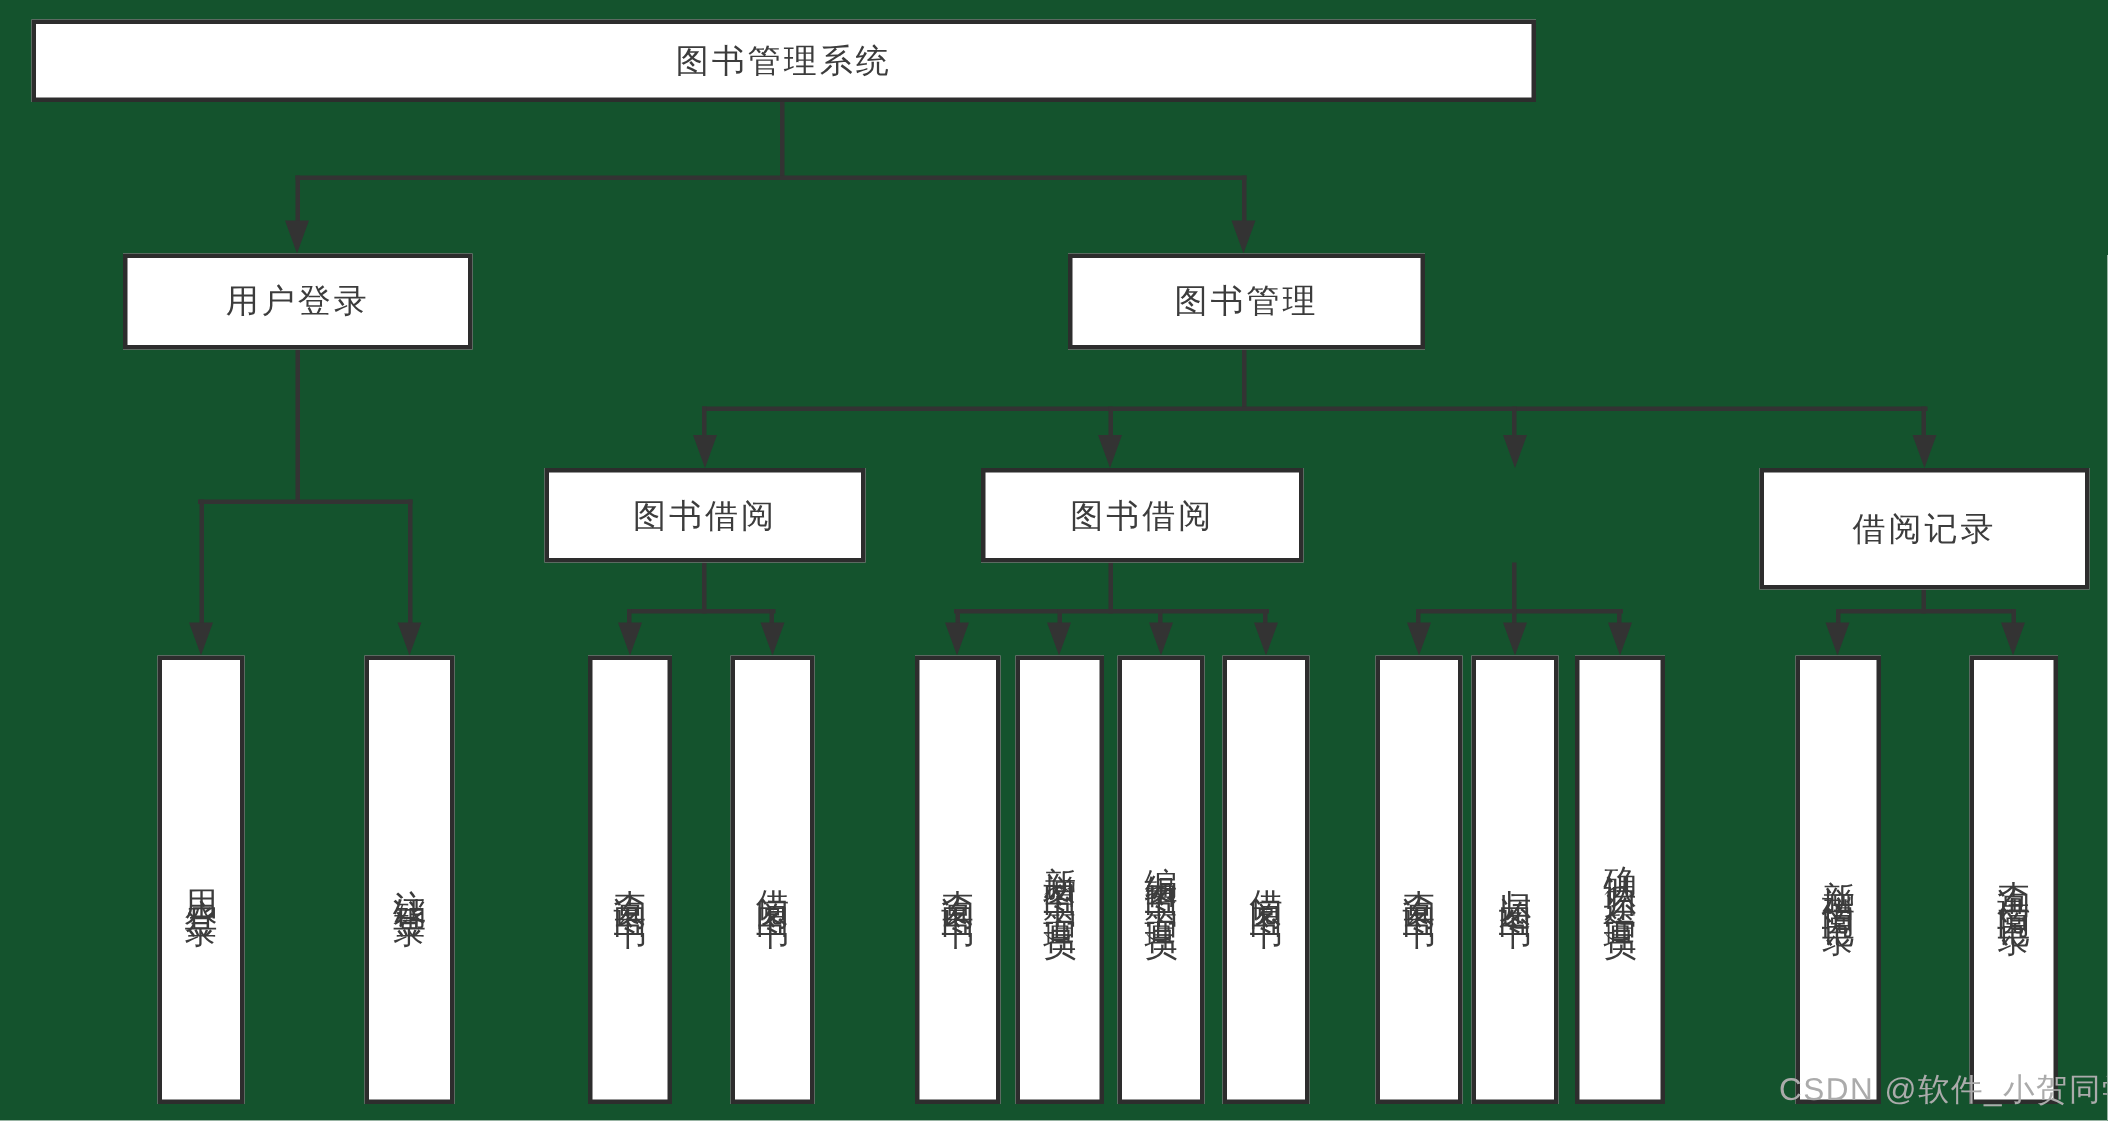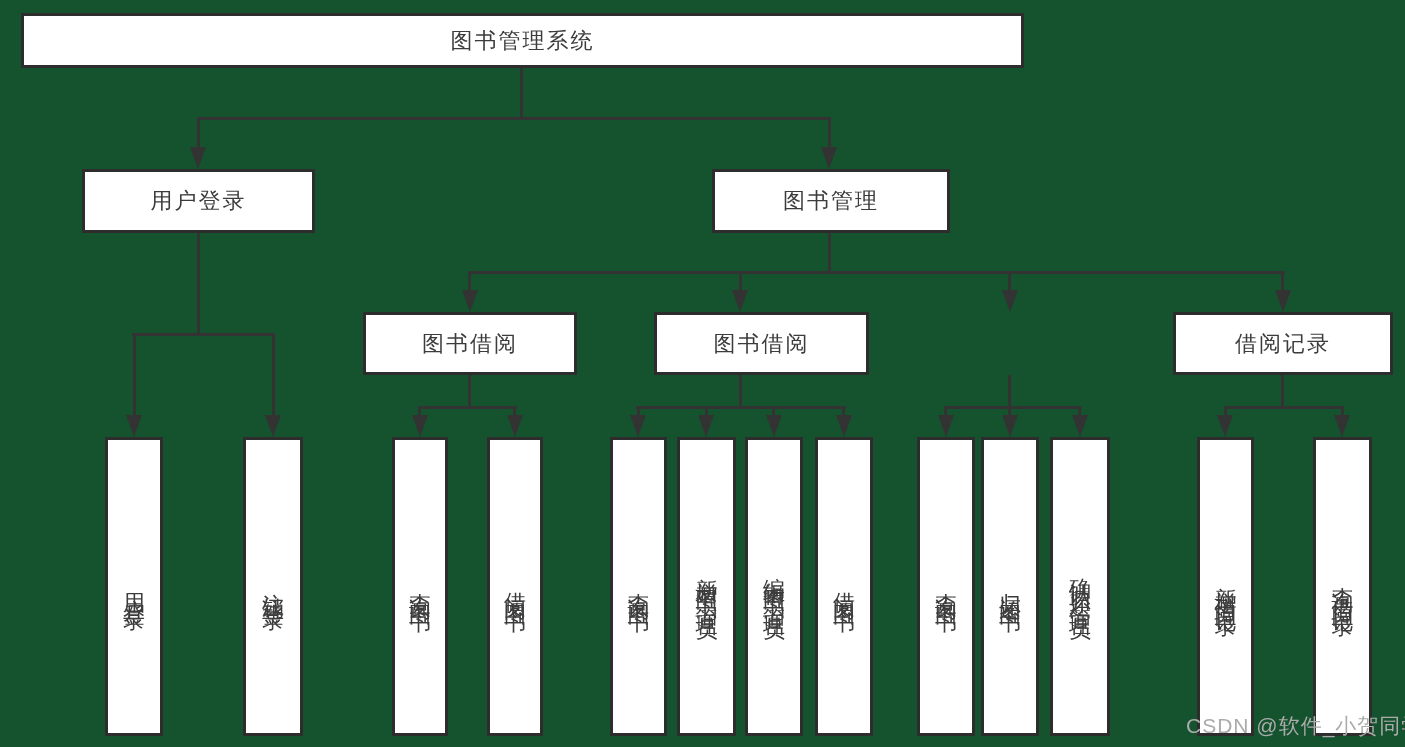--- a/index.html
+++ b/index.html
@@ -93,21 +93,21 @@
   <div class="arrow" style="left:1002px;top:290px"></div>
   <div class="vline" style="left:1281px;top:271px;height:22px"></div>
   <div class="arrow" style="left:1275px;top:290px"></div>
 
   <div class="box h" style="left:363px;top:312px;width:214px;height:63px">
     <span>图书借阅</span>
   </div>
   <div class="box h" style="left:654px;top:312px;width:215px;height:63px">
     <span>图书借阅</span>
   </div>
-  <div class="box h" style="left:1173px;top:312px;width:220px;height:63px">
+  <div class="box h" style="left:1173px;top:312px;width:220px;height:81px">
     <span>借阅记录</span>
   </div>
 
   <div class="vline" style="left:468px;top:375px;height:34px"></div>
   <div class="hline" style="left:418px;top:406px;width:99px"></div>
   <div class="vline" style="left:418px;top:406px;height:12px"></div>
   <div class="arrow" style="left:412px;top:415px"></div>
   <div class="vline" style="left:513px;top:406px;height:12px"></div>
   <div class="arrow" style="left:507px;top:415px"></div>
 

